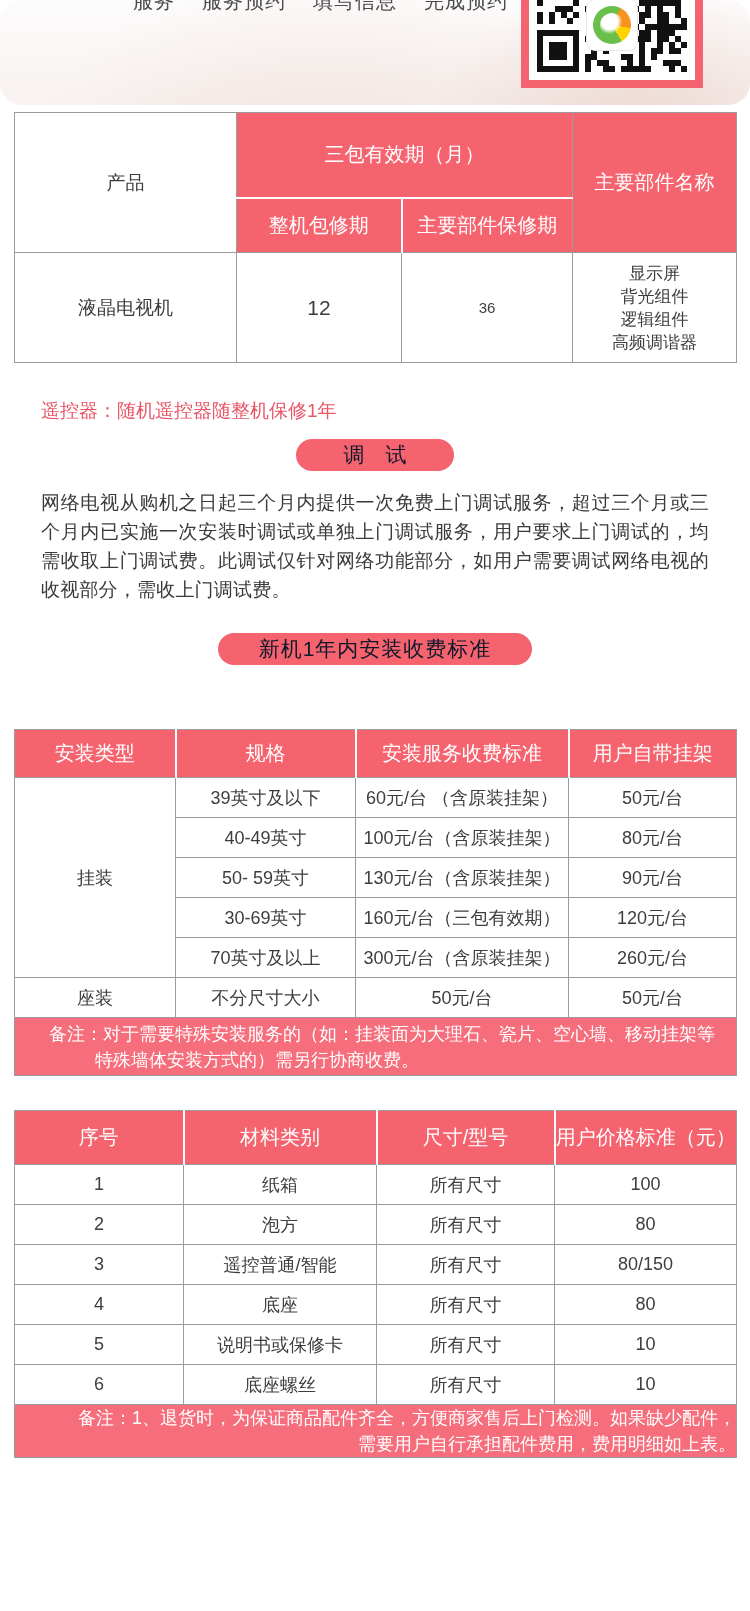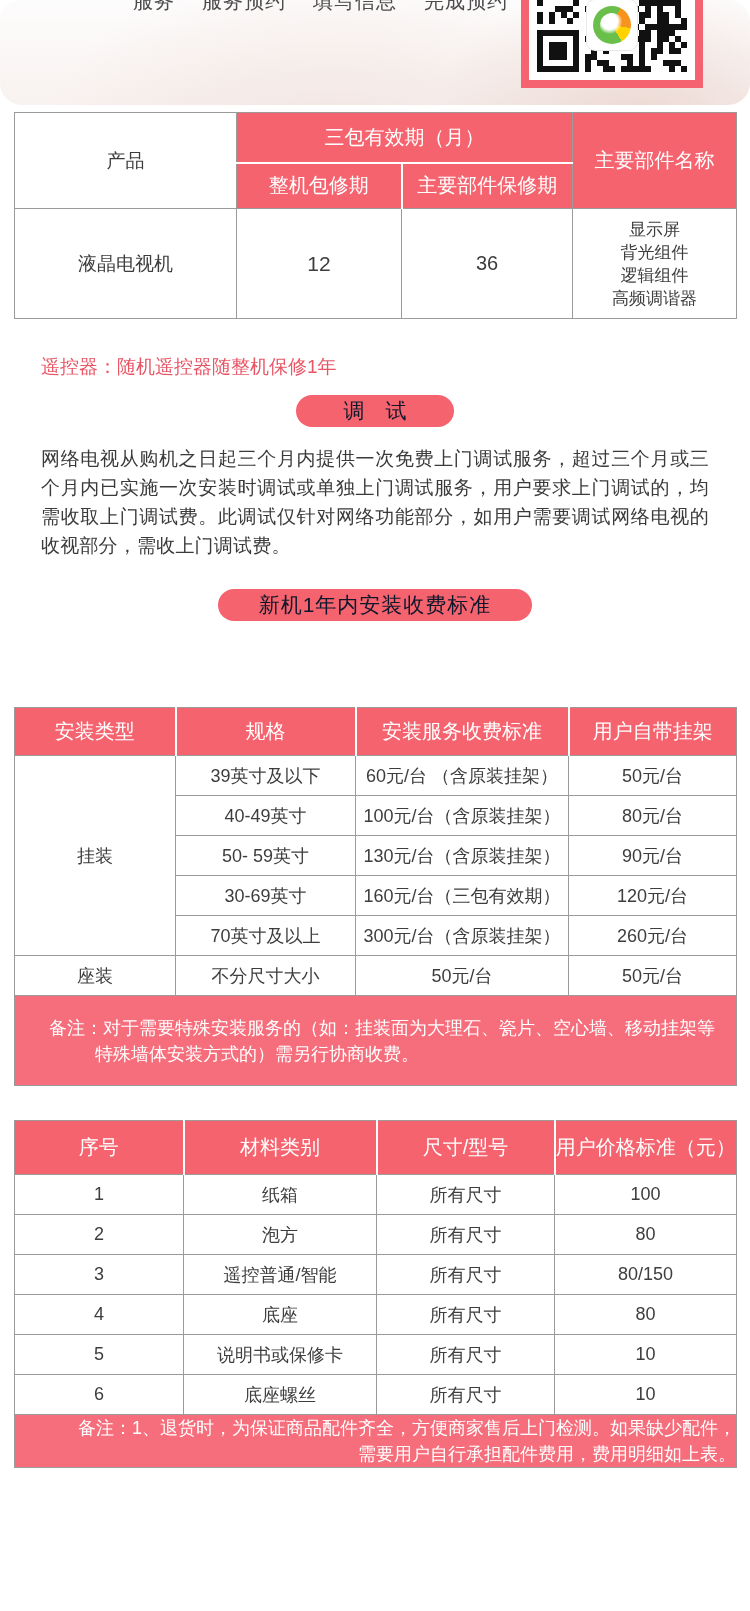--- a/index.html
+++ b/index.html
@@ -54,51 +54,51 @@
   
   .content{margin:0 14px;width:722px;}
   table{border-collapse:collapse;width:722px;table-layout:fixed;}
   td,th{font-weight:normal;vertical-align:middle;text-align:center;}
   
   .warranty{margin-top:7px;}
   .warranty td{border:1px solid var(--border_gray);font-size:19px;color:var(--text_dark);}
   .warranty .pinkcell{background:var(--pink);color:#ffffff;font-size:20px;}
   .warranty .pinkcell.inner-r{border-right:2px solid #ffffff;}
   .warranty .pinkcell.inner-b{border-bottom:2px solid #ffffff;}
-  .warranty .h-top{height:50px;}
-  .warranty .h-sub{height:46px;}
+  .warranty .h-top{height:85px;}
+  .warranty .h-sub{height:55px;}
   .warranty .h-body{height:110px;}
   .warranty .parts-list div{line-height:23px;font-size:17px;}
   
   .remote-note{margin:36px 0 0 27px;font-size:19px;color:var(--red_text);height:24px;line-height:24px;}
   
   .pill{
     margin:4px auto;background:var(--pink);color:#0f172a;border-radius:18px;
     display:flex;align-items:center;justify-content:center;
     font-size:21px;letter-spacing:1px;white-space:nowrap;
   }
   .pill-tiaoshi{margin-top:16px;width:158px;height:32px;letter-spacing:0;}
   .pill-install{margin-top:29px;width:314px;height:32px;}
   .pill-parts{margin-top:85px;width:320px;height:36px;border-radius:20px;}
   
   .para{
     margin:17px 27px 0 27px;font-size:19px;line-height:29px;color:#3a3a3a;
     text-align:justify;letter-spacing:0.2px;
   }
   
-  .install{margin-top:86px;}
+  .install{margin-top:64px;}
   .install td{border:1px solid var(--border_gray);font-size:18px;color:var(--text_dark);}
   .install thead td{
     background:var(--pink);color:#ffffff;font-size:20px;height:48px;
     border:1px solid var(--border_gray);border-left:2px solid #ffffff;
   }
   .install thead td:first-child{border-left:1px solid var(--border_gray);}
   .install tbody td{height:40px;}
   .install .note-row td{
-    background:var(--note_pink);color:#ffffff;height:90px;font-size:18px;
+    background:var(--note_pink);color:#ffffff;height:58px;font-size:18px;
     text-align:left;border:1px solid var(--border_gray);
   }
   .note-line1{padding-left:34px;line-height:26px;}
   .note-line2{padding-left:80px;line-height:26px;}
   
   .parts{margin-top:34px;}
   .parts td{border:1px solid var(--border_gray);font-size:18px;color:var(--text_dark);}
   .parts thead td{
     background:var(--pink);color:#ffffff;font-size:20px;height:54px;
     border:1px solid var(--border_gray);border-left:2px solid #ffffff;
@@ -436,21 +436,21 @@
       <td colspan="2" class="pinkcell inner-b h-top">三包有效期（月）</td>
       <td rowspan="2" class="pinkcell">主要部件名称</td>
     </tr>
     <tr>
       <td class="pinkcell inner-r h-sub">整机包修期</td>
       <td class="pinkcell h-sub">主要部件保修期</td>
     </tr>
     <tr>
       <td class="h-body">液晶电视机</td>
       <td style="font-size:21px;">12</td>
-      <td style="font-size:20px;">36</td>
+      <td style="font-size:15px;">36</td>
       <td class="parts-list">
         <div>显示屏</div>
         <div>背光组件</div>
         <div>逻辑组件</div>
         <div>高频调谐器</div>
       </td>
     </tr>
   </tbody>
     </table>
 

